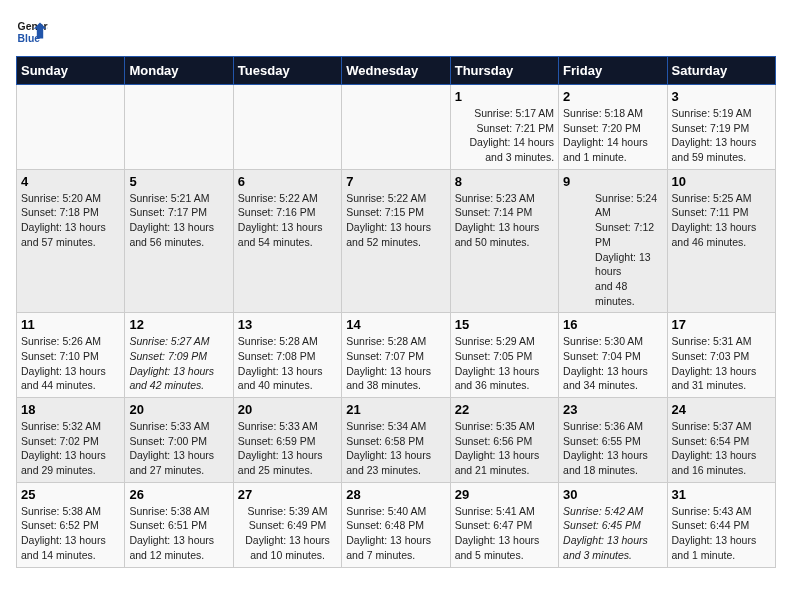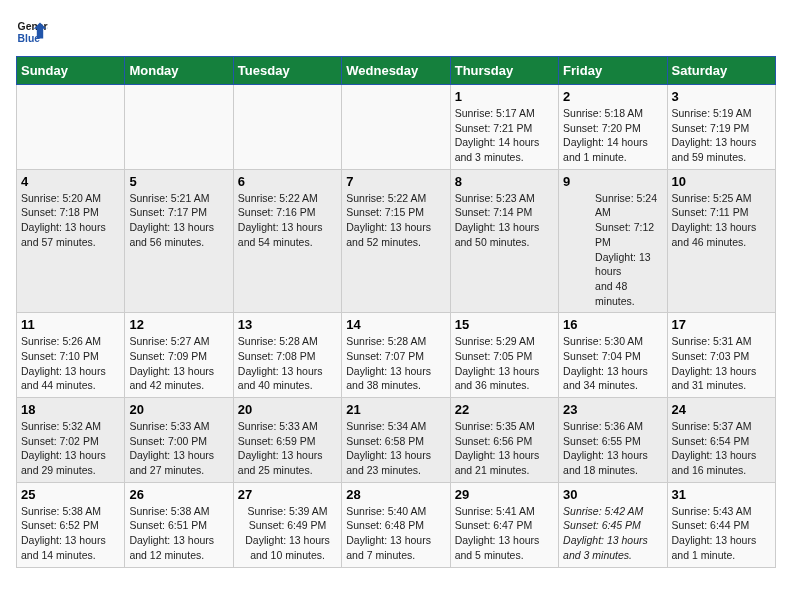--- a/index.html
+++ b/index.html
@@ -38,21 +38,21 @@
       font-size: 16px;
       color: #444;
       text-align: right;
     }
     table {
       width: 100%;
       border-collapse: collapse;
       font-size: 11px;
     }
     thead tr th {
-      background-color: #15803d;
+      background-color: #0f172a;
       color: #fff;
       padding: 6px 4px;
       text-align: left;
       font-size: 13px;
       font-weight: bold;
       border: 1px solid #2255aa;
     }
     tbody tr td {
       border: 1px solid #ccc;
       vertical-align: top;
@@ -107,21 +107,21 @@
       </tr>
   </thead>
   <tbody id="calendar-body">
   <tr>
         <td class="empty-cell"></td>
         <td class="empty-cell"></td>
         <td class="empty-cell"></td>
         <td class="empty-cell"></td>
         <td>
           <span class="day-num">1</span>
-          <div class="day-info" style="white-space: pre-line;">Sunrise: 5:17 AM
+          <div class="day-info" style="white-space: pre-line; text-align: right;">Sunrise: 5:17 AM
 Sunset: 7:21 PM
 Daylight: 14 hours
 and 3 minutes.</div>
         </td>
         <td>
           <span class="day-num">2</span>
           <div class="day-info" style="white-space: pre-line;">Sunrise: 5:18 AM
 Sunset: 7:20 PM
 Daylight: 14 hours
 and 1 minute.</div>
@@ -188,21 +188,21 @@
       <tr>
         <td>
           <span class="day-num">11</span>
           <div class="day-info" style="white-space: pre-line;">Sunrise: 5:26 AM
 Sunset: 7:10 PM
 Daylight: 13 hours
 and 44 minutes.</div>
         </td>
         <td>
           <span class="day-num">12</span>
-          <div class="day-info" style="white-space: pre-line;">Sunrise: 5:27 AM
+          <div class="day-info" style="white-space: pre-line; font-style: italic;">Sunrise: 5:27 AM
 Sunset: 7:09 PM
 Daylight: 13 hours
 and 42 minutes.</div>
         </td>
         <td>
           <span class="day-num">13</span>
           <div class="day-info" style="white-space: pre-line;">Sunrise: 5:28 AM
 Sunset: 7:08 PM
 Daylight: 13 hours
 and 40 minutes.</div>

